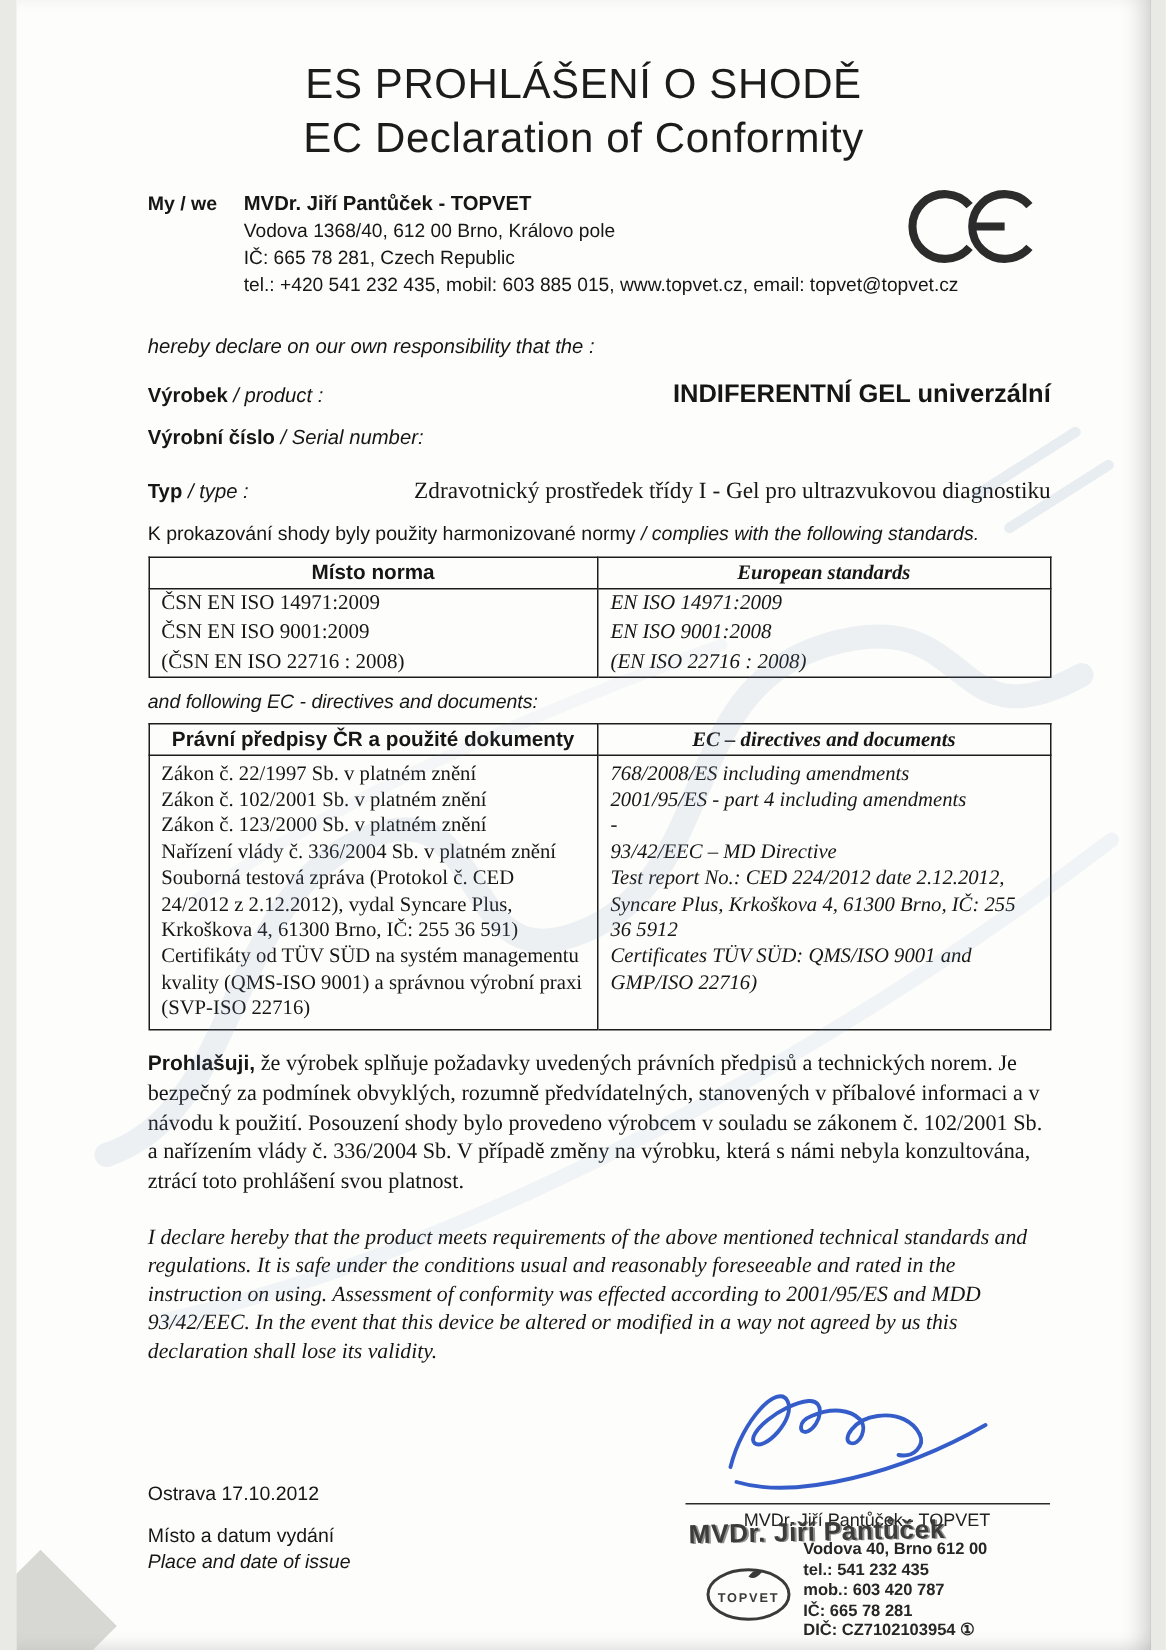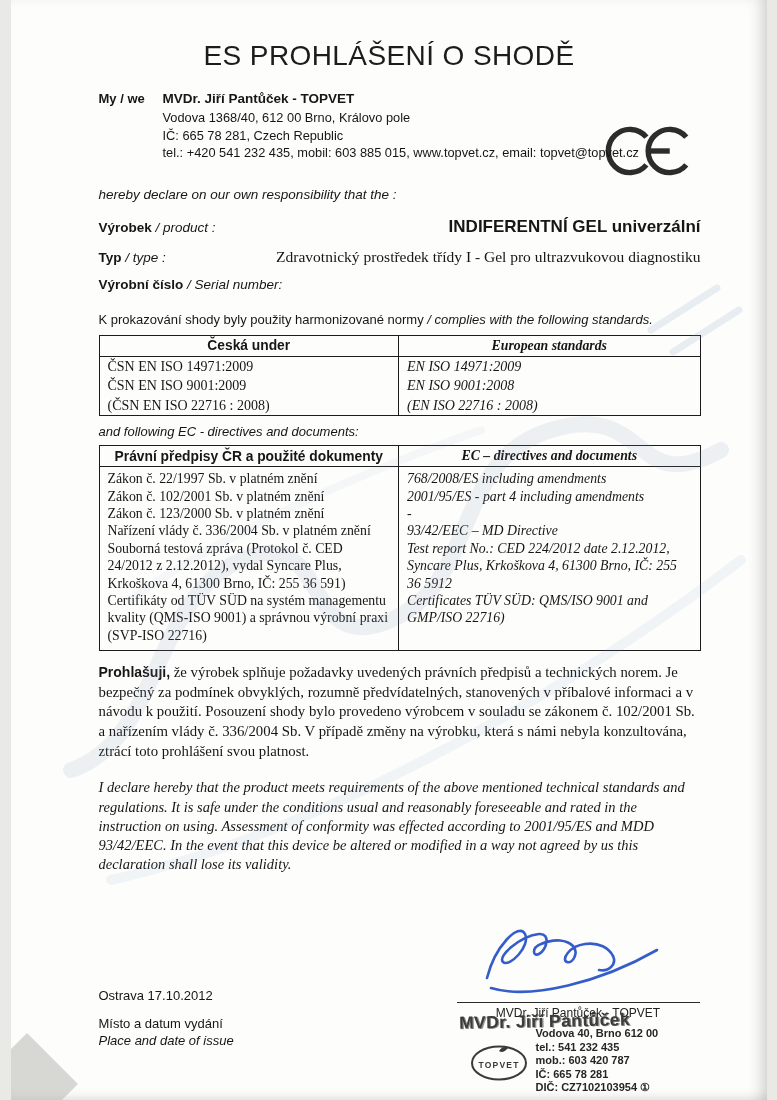--- a/index.html
+++ b/index.html
@@ -93,20 +93,21 @@
         <path d="M97.9,15.3 A26,26 0 1 0 97.9,48.7"></path>
         <path d="M52,32 L78,32"></path>
       </g>
     </svg>
   </div>
 
   <div class="doc">
 
     <div class="title">
       <div class="title-line">ES PROHLÁŠENÍ O SHODĚ</div>
+      <div class="title-line">EC Declaration of Conformity</div>
     </div>
 
     <div class="company">
       <div class="mywe">My / we</div>
       <div class="company-lines">
         <div class="co-name">MVDr. Jiří Pantůček - TOPVET</div>
         <div class="co-line">Vodova 1368/40, 612 00 Brno, Královo pole</div>
         <div class="co-line">IČ: 665 78 281, Czech Republic</div>
         <div class="co-line">tel.: +420 541 232 435, mobil: 603 885 015, www.topvet.cz, email: topvet@topvet.cz</div>
       </div>
@@ -117,48 +118,48 @@
     </div>
 
     <div class="field-row">
       <div class="field-label">
         <span class="lb">Výrobek</span>
         <span class="li">/ product :</span>
       </div>
       <div class="product-value">INDIFERENTNÍ GEL univerzální</div>
     </div>
 
+    <div class="field-row serial-row">
+      <div class="field-label">
+        <span class="lb">Výrobní číslo</span>
+        <span class="li">/ Serial number:</span>
+      </div>
+    </div>
+
     <div class="field-row">
       <div class="field-label">
         <span class="lb">Typ</span>
         <span class="li">/ type :</span>
       </div>
       <div class="type-value">Zdravotnický prostředek třídy I - Gel pro ultrazvukovou diagnostiku</div>
-    </div>
-
-    <div class="field-row serial-row">
-      <div class="field-label">
-        <span class="lb">Výrobní číslo</span>
-        <span class="li">/ Serial number:</span>
-      </div>
     </div>
 
     <div class="std-intro">
       <span>K prokazování shody byly použity harmonizované normy</span>
       <span class="it">/ complies with the following standards.</span>
     </div>
 
     <table class="tbl t1">
       <colgroup>
           <col class="c1">
           <col class="c2">
         </colgroup>
       <tbody>
           <tr>
-        <th class="th-cs">Česká under</th>
+        <th class="th-cs">Místo norma</th>
         <th class="th-en">European standards</th>
       </tr>
       <tr>
         <td>ČSN EN ISO 14971:2009</td>
         <td class="it">EN ISO 14971:2009</td>
       </tr>
       <tr>
         <td>ČSN EN ISO 9001:2009</td>
         <td class="it">EN ISO 9001:2008</td>
       </tr>

